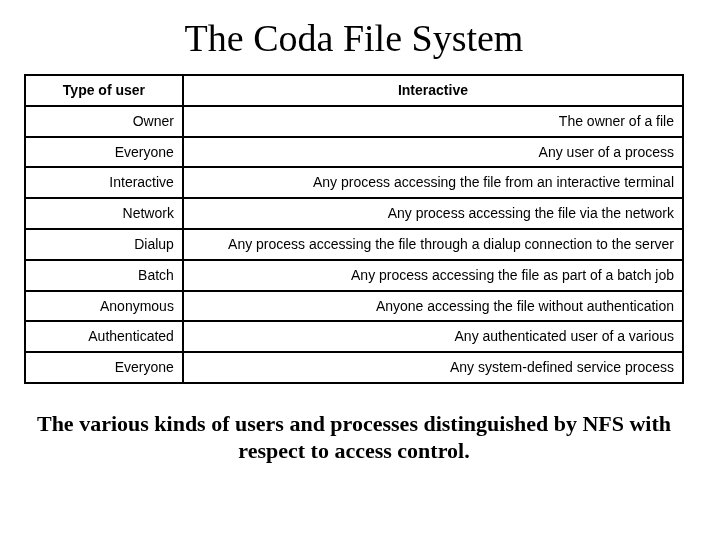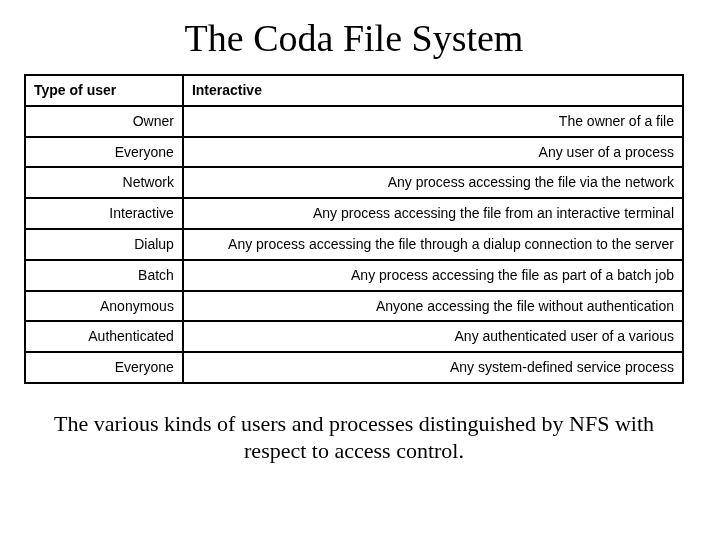--- a/index.html
+++ b/index.html
@@ -32,30 +32,30 @@
   th, td {
     font-family: Arial, Helvetica, sans-serif;
     font-size: 14px;
     padding: 6px 8px;
     text-align: right;
     vertical-align: top;
     line-height: 1.2;
   }
   th {
     font-weight: bold;
-    text-align: left;
+    text-align: center;
   }
   col.type-col { width: 24%; }
   col.desc-col { width: 76%; }
   .caption {
     font-size: 22px;
     text-align: center;
     margin-top: 26px;
     line-height: 1.25;
-    font-weight: normal;
+    font-weight: bold;
   }
 </style>
 </head>
 <body>
 
 <div class="slide">
   <h1 class="title">The Coda File System</h1>
 
   <table>
     <colgroup>
@@ -71,26 +71,26 @@
     <tbody>
       <tr>
         <td>Owner</td>
         <td>The owner of a file</td>
       </tr>
       <tr>
         <td>Everyone</td>
         <td>Any user of a process</td>
       </tr>
       <tr>
+        <td>Interactive</td>
+        <td>Any process accessing the file from an interactive terminal</td>
+      </tr>
+      <tr>
         <td>Network</td>
         <td>Any process accessing the file via the network</td>
-      </tr>
-      <tr>
-        <td>Interactive</td>
-        <td>Any process accessing the file from an interactive terminal</td>
       </tr>
       <tr>
         <td>Dialup</td>
         <td>Any process accessing the file through a dialup connection to the server</td>
       </tr>
       <tr>
         <td>Batch</td>
         <td>Any process accessing the file as part of a batch job</td>
       </tr>
       <tr>

